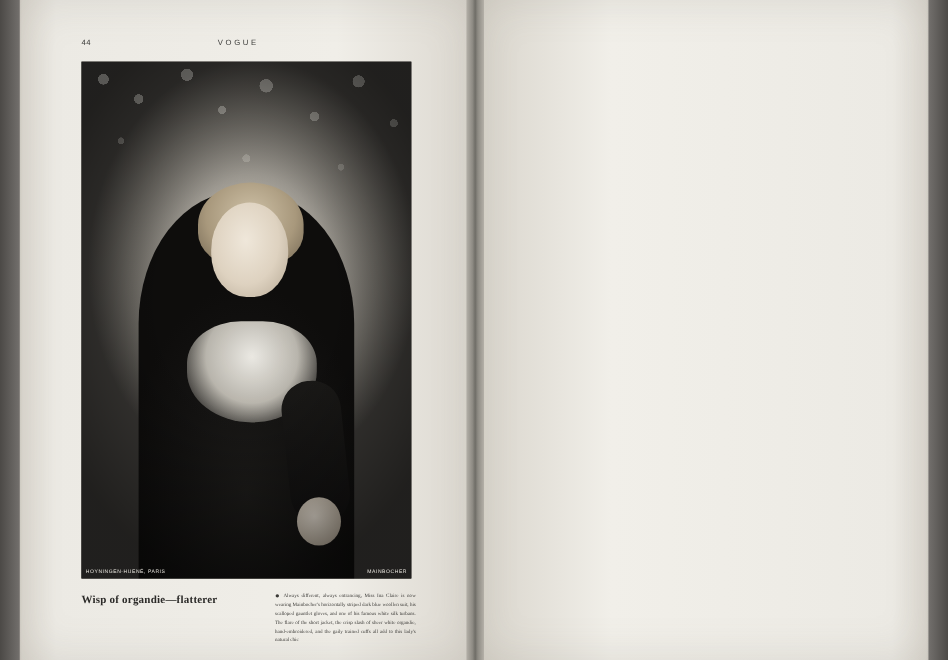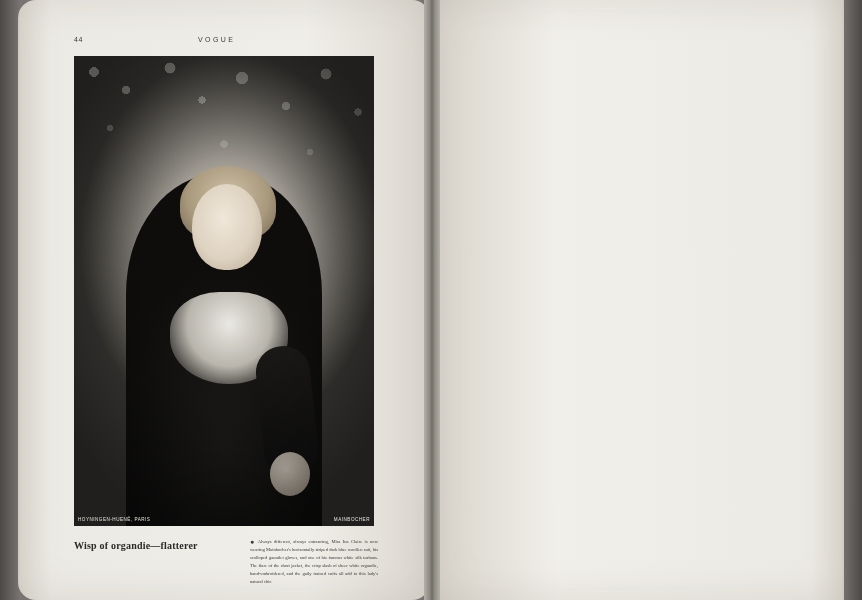--- a/index.html
+++ b/index.html
@@ -26,21 +26,20 @@
     position: absolute;
     top: 0;
     height: 600px;
     background: #e8e5df;
   }
   #page-left {
     left: 18px;
     width: 412px;
     background: linear-gradient(to right, #dedad2 0%, #eceae4 8%, #f0eee8 70%, #dcd8d0 100%);
     box-shadow: inset 0 0 40px rgba(120,115,105,0.18);
-    border-radius: 18px;
   }
   #page-right {
     left: 432px;
     width: 412px;
     background: linear-gradient(to left, #dedad2 0%, #eceae4 8%, #f1efe9 70%, #d8d4cb 100%);
     box-shadow: inset 0 0 40px rgba(120,115,105,0.18);
   }
   #gutter {
     position: absolute;
     top: 0;

